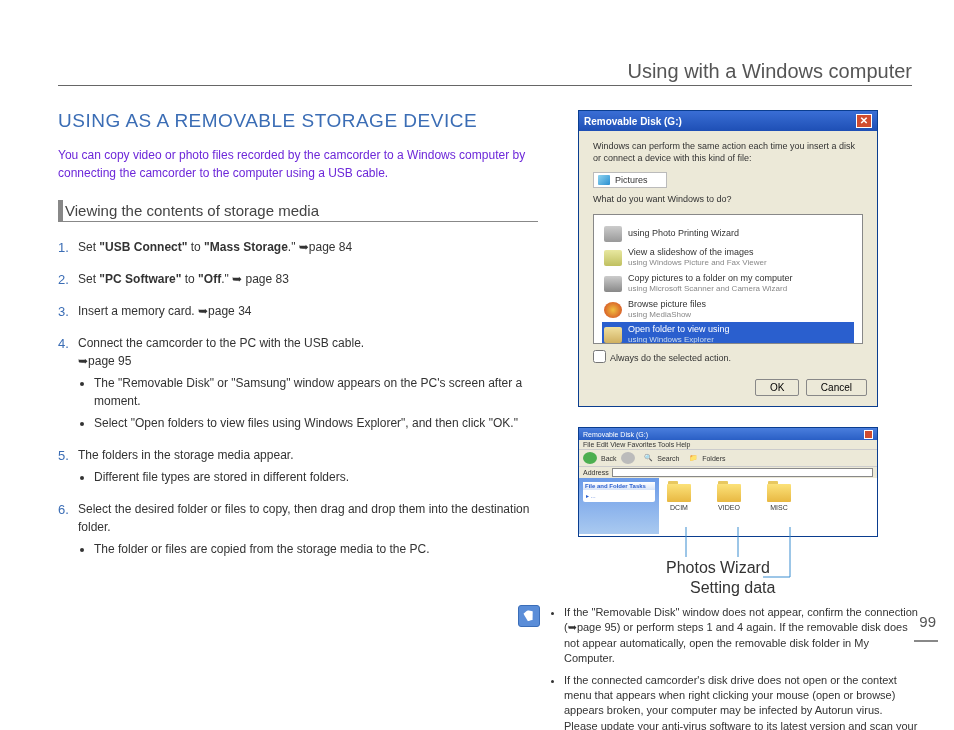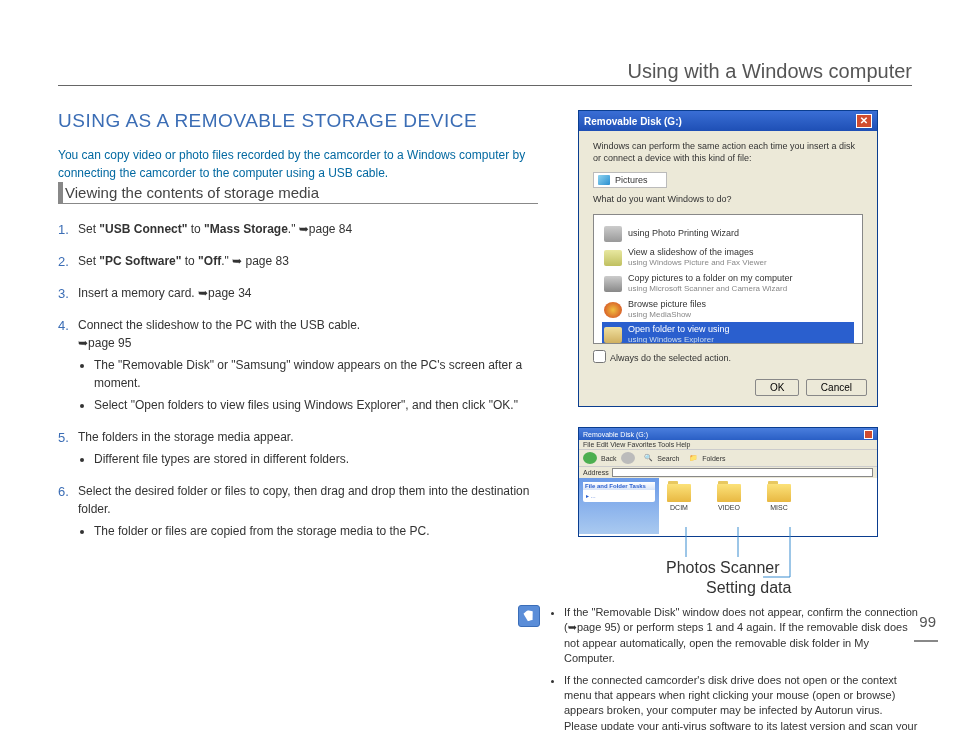--- a/index.html
+++ b/index.html
@@ -37,21 +37,22 @@
   h1 {
     color: #3b6db5;
     font-weight: 400;
     font-size: 19px;
     letter-spacing: 0.5px;
     margin-bottom: 14px;
   }
   .intro {
     font-size: 12px;
     line-height: 1.5;
-    color: #0369a1;
+    color: #6d28d9;
+    margin-bottom: 18px;
   }
   .subheading-wrap {
     border-bottom: 1px solid #888;
     margin-bottom: 16px;
   }
   .subheading {
     border-left: 5px solid #888;
     padding: 2px 0 2px 2px;
     font-size: 15px;
     color: #444;
@@ -317,21 +318,21 @@
       <li>
         <span>Set </span><b>"USB Connect"</b><span> to </span><b>"Mass Storage</b><span>." </span><span class="arrow">➥page 84</span>
       </li>
       <li>
         <span>Set </span><b>"PC Software"</b><span> to </span><b>"Off</b><span>." </span><span class="arrow">➥ page 83</span>
       </li>
       <li>
         <span>Insert a memory card. </span><span class="arrow">➥page 34</span>
       </li>
       <li>
-        <span>Connect the slideshow to the PC with the USB cable.</span><br><span class="arrow">➥page 95</span>
+        <span>Connect the camcorder to the PC with the USB cable.</span><br><span class="arrow">➥page 95</span>
         <ul>
           <li>The "Removable Disk" or "Samsung" window appears on the PC's screen after a moment.</li>
           <li>Select "Open folders to view files using Windows Explorer", and then click "OK."</li>
         </ul>
       </li>
       <li>
         <span>The folders in the storage media appear.</span>
         <ul>
             <li>Different file types are stored in different folders.</li>
           </ul>
@@ -436,22 +437,22 @@
     </div>
 
     <div class="callouts">
       <svg width="300" height="70">
         <line x1="108" y1="0" x2="108" y2="30" stroke="#3a8dd0" stroke-width="1"></line>
         <line x1="160" y1="0" x2="160" y2="30" stroke="#3a8dd0" stroke-width="1"></line>
         <line x1="212" y1="0" x2="212" y2="50" stroke="#3a8dd0" stroke-width="1"></line>
         <line x1="212" y1="50" x2="185" y2="50" stroke="#3a8dd0" stroke-width="1"></line>
       </svg>
       <span class="lbl" style="left:88px; top:22px">Photos</span>
-      <span class="lbl" style="left:142px; top:22px">Scanner</span>
-      <span class="lbl" style="left:128px; top:42px">Setting data</span>
+      <span class="lbl" style="left:142px; top:22px">Wizard</span>
+      <span class="lbl" style="left:112px; top:42px">Setting data</span>
     </div>
 
     <div class="note" style="margin-left:-50px; width: 400px;">
       <div class="note-icon"></div>
       <ul>
         <li>If the "Removable Disk" window does not appear, confirm the connection (➥page 95) or perform steps 1 and 4 again. If the removable disk does not appear automatically, open the removable disk folder in My Computer.</li>
         <li>
           <span>If the connected camcorder's disk drive does not open or the context menu that appears when right clicking your mouse (open or browse) appears broken, your computer may be infected by Autorun virus.</span><br>
           <span>Please update your anti-virus software to its latest version and scan your disk drives.</span>
         </li>

